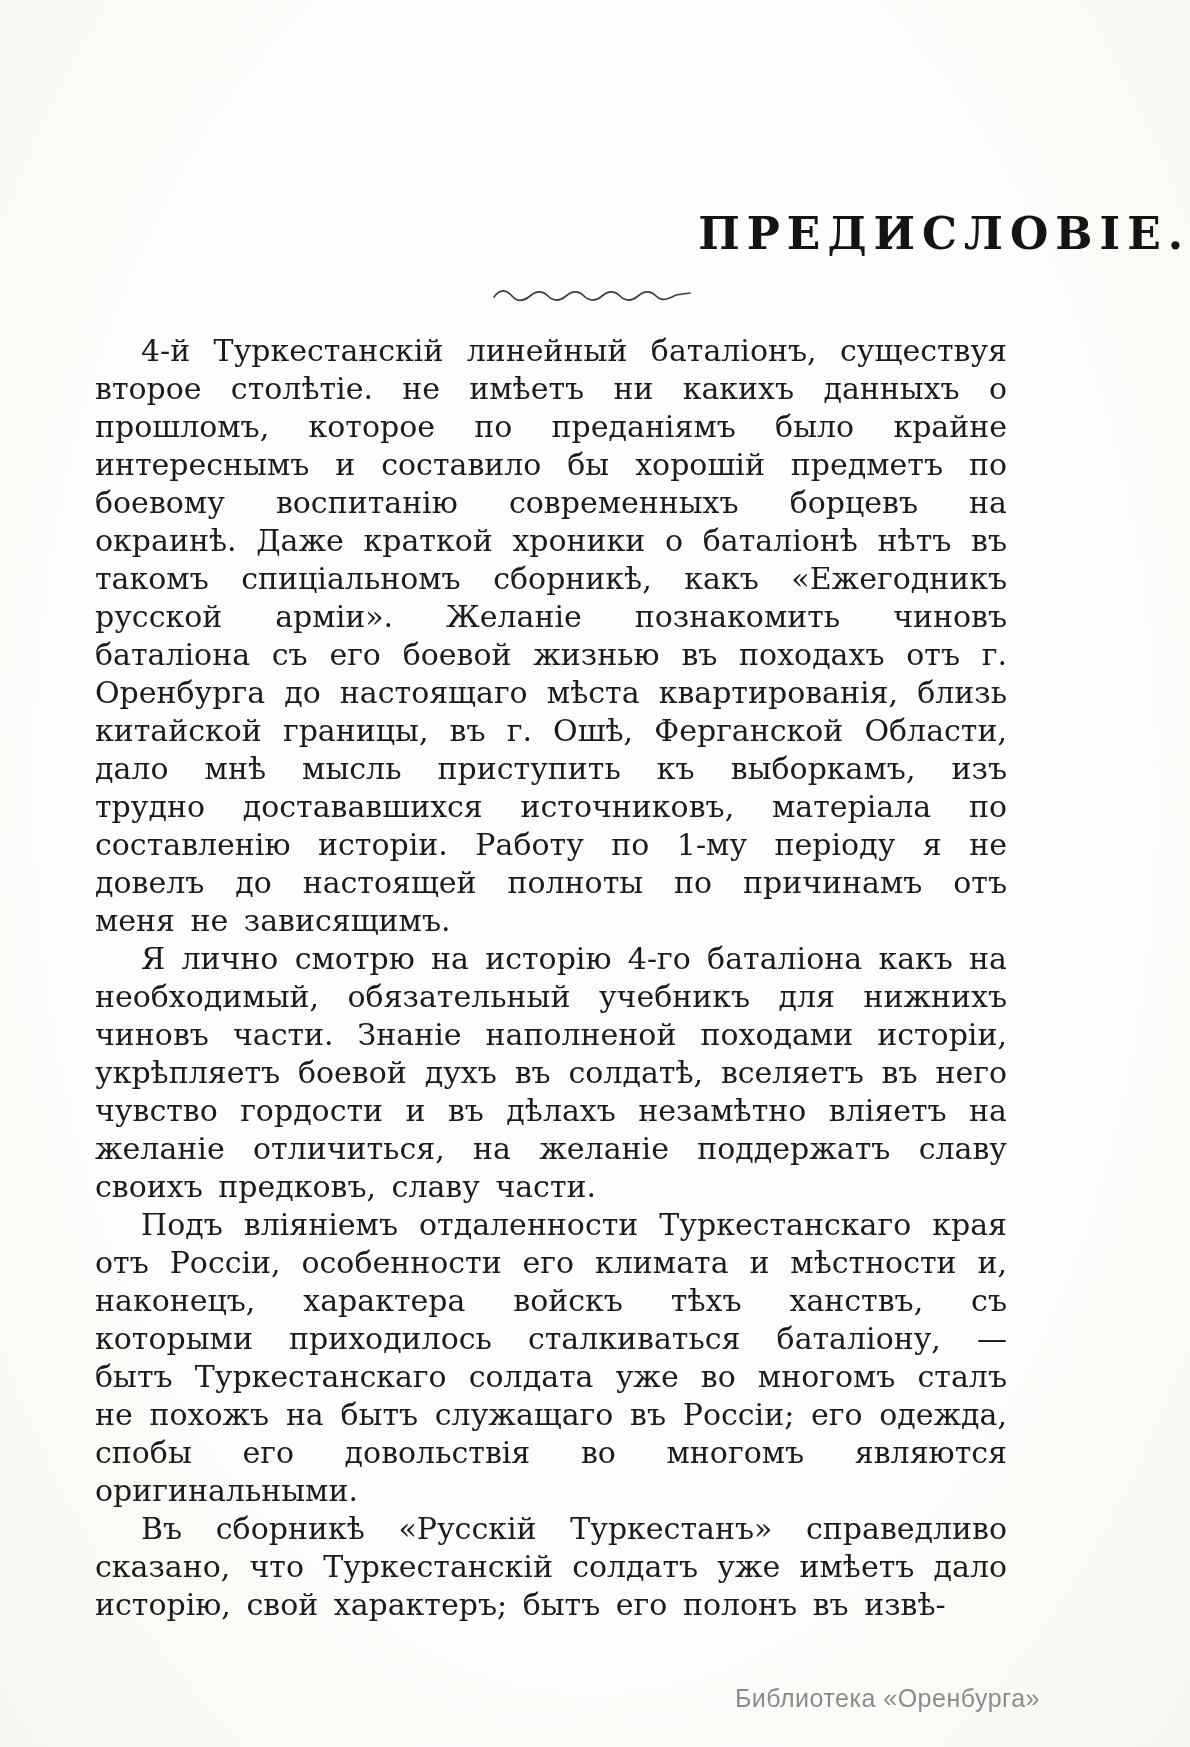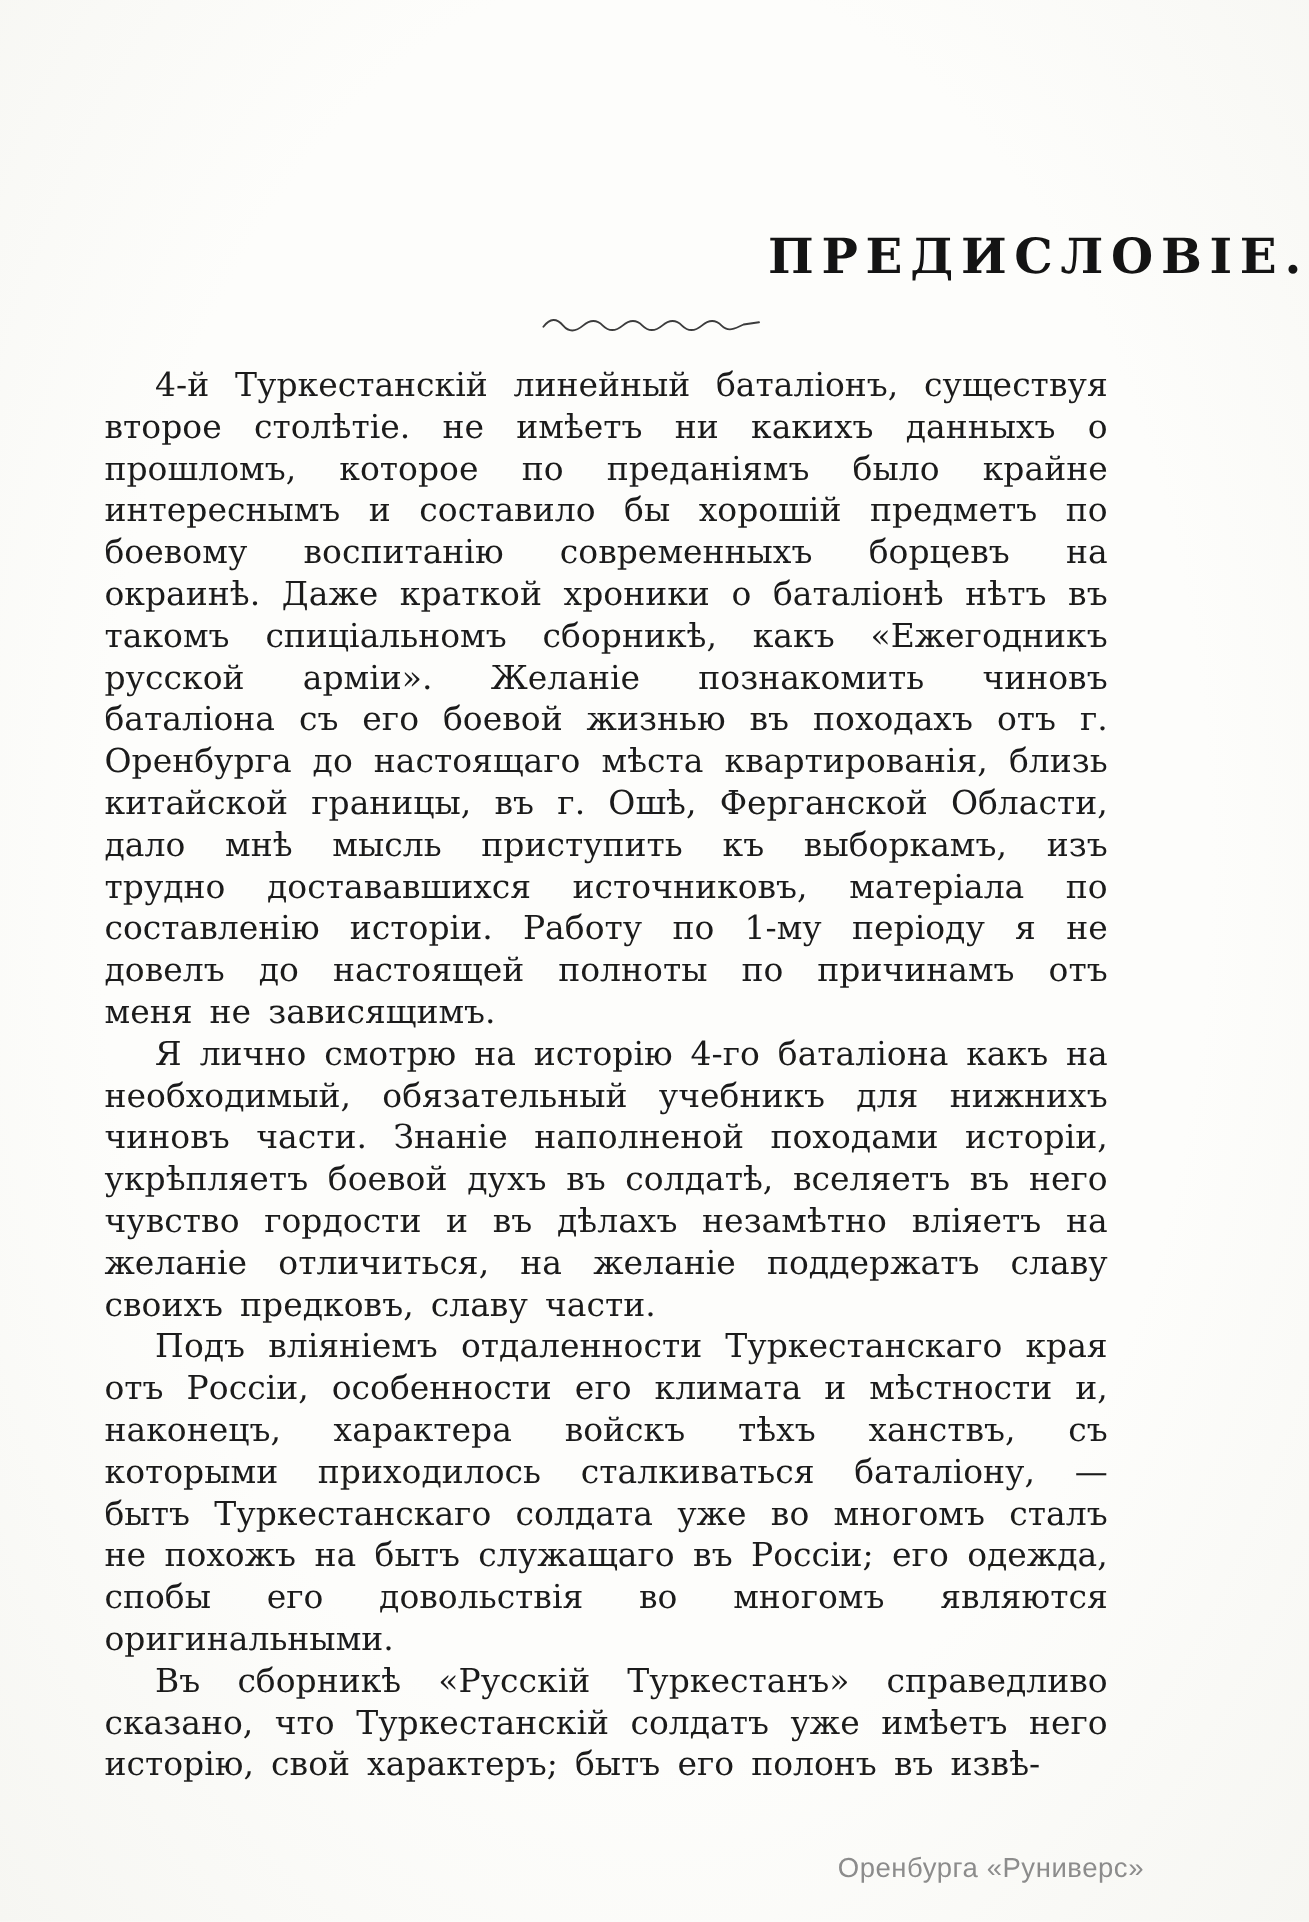--- a/index.html
+++ b/index.html
@@ -76,18 +76,18 @@
   <div class="flourish">
     <svg width="210" height="18" viewBox="0 0 210 18" aria-hidden="true">
       <path d="M4 11 C 10 3, 16 3, 22 10 S 34 15, 40 10 S 52 4, 58 10 S 70 15, 76 10 S 88 4, 94 10 S 106 15, 112 10 S 124 4, 130 10 S 142 15, 148 10 S 160 4, 166 10 S 178 13, 186 9 L 200 7" stroke="#3c3c3c" stroke-width="1.7" fill="none" stroke-linecap="round"></path>
     </svg>
   </div>
 
   <div class="body-text">
     <p>4-й Туркестанскій линейный баталіонъ, существуя второе столѣтіе. не имѣетъ ни какихъ данныхъ о прошломъ, которое по преданіямъ было крайне интереснымъ и составило бы хорошій предметъ по боевому воспитанію современныхъ борцевъ на окраинѣ. Даже краткой хроники о баталіонѣ нѣтъ въ такомъ спиціальномъ сборникѣ, какъ «Ежегодникъ русской арміи». Желаніе познакомить чиновъ баталіона съ его боевой жизнью въ походахъ отъ г. Оренбурга до настоящаго мѣста квартированія, близь китайской границы, въ г. Ошѣ, Ферганской Области, дало мнѣ мысль приступить къ выборкамъ, изъ трудно достававшихся источниковъ, матеріала по составленію исторіи. Работу по 1-му періоду я не довелъ до настоящей полноты по причинамъ отъ меня не зависящимъ.</p>
     <p>Я лично смотрю на исторію 4-го баталіона какъ на необходимый, обязательный учебникъ для нижнихъ чиновъ части. Знаніе наполненой походами исторіи, укрѣпляетъ боевой духъ въ солдатѣ, вселяетъ въ него чувство гордости и въ дѣлахъ незамѣтно вліяетъ на желаніе отличиться, на желаніе поддержатъ славу своихъ предковъ, славу части.</p>
     <p>Подъ вліяніемъ отдаленности Туркестанскаго края отъ Россіи, особенности его климата и мѣстности и, наконецъ, характера войскъ тѣхъ ханствъ, съ которыми приходилось сталкиваться баталіону, — бытъ Туркестанскаго солдата уже во многомъ сталъ не похожъ на бытъ служащаго въ Россіи; его одежда, спобы его довольствія во многомъ являются оригинальными.</p>
-    <p>Въ сборникѣ «Русскій Туркестанъ» справедливо сказано, что Туркестанскій солдатъ уже имѣетъ него исторію, свой характеръ; бытъ его полонъ въ извѣ-</p>
+    <p>Въ сборникѣ «Русскій Туркестанъ» справедливо сказано, что Туркестанскій солдатъ уже имѣетъ дало исторію, свой характеръ; бытъ его полонъ въ извѣ-</p>
   </div>
 
-  <div class="watermark">Оренбурга «Руниверс»</div>
+  <div class="watermark">Библиотека «Оренбурга»</div>
 
 </div>
 
 </body></html>

